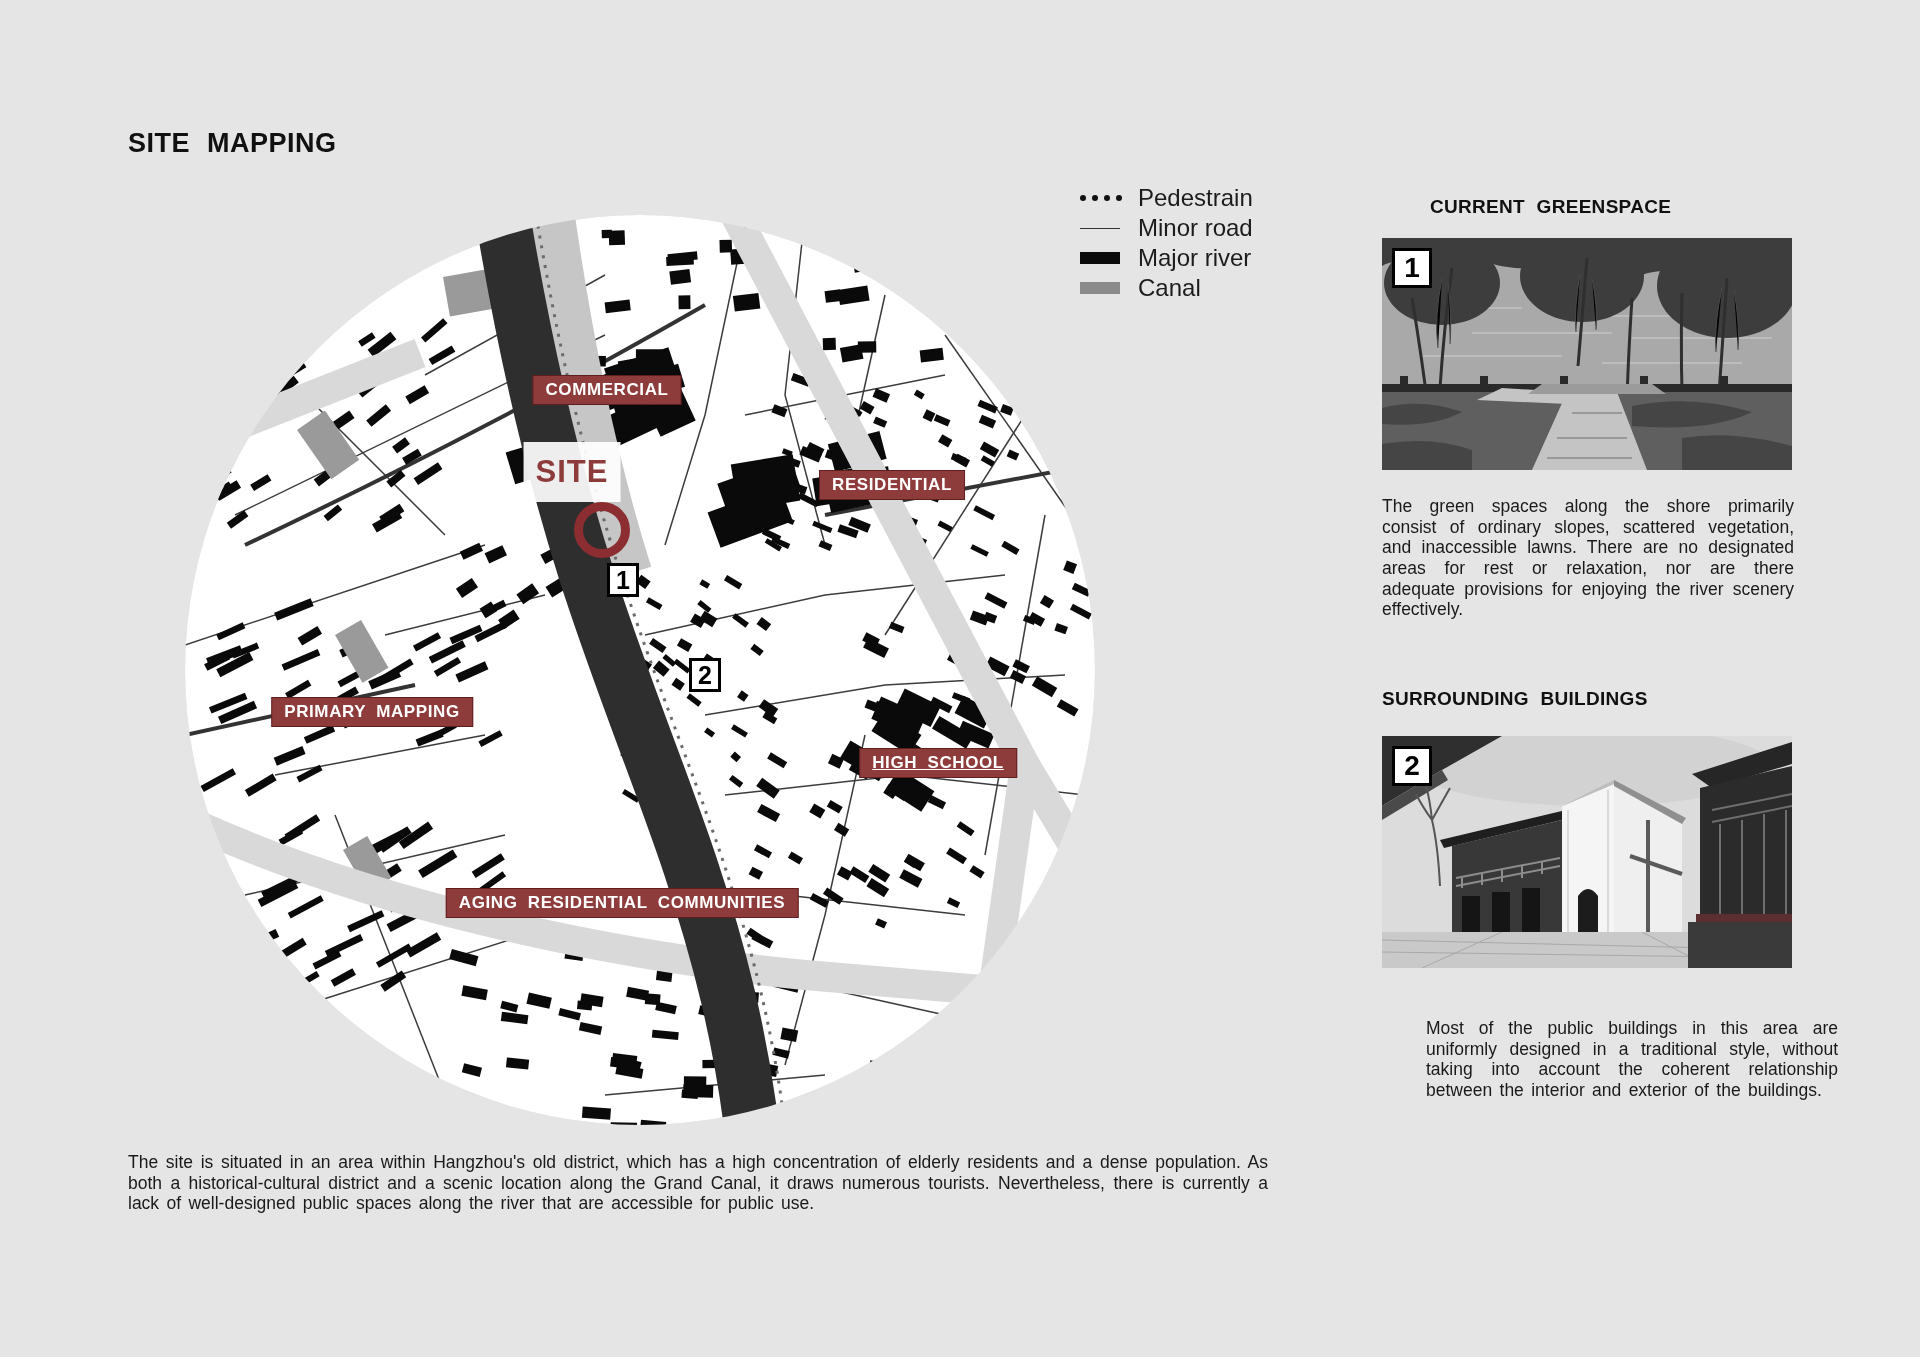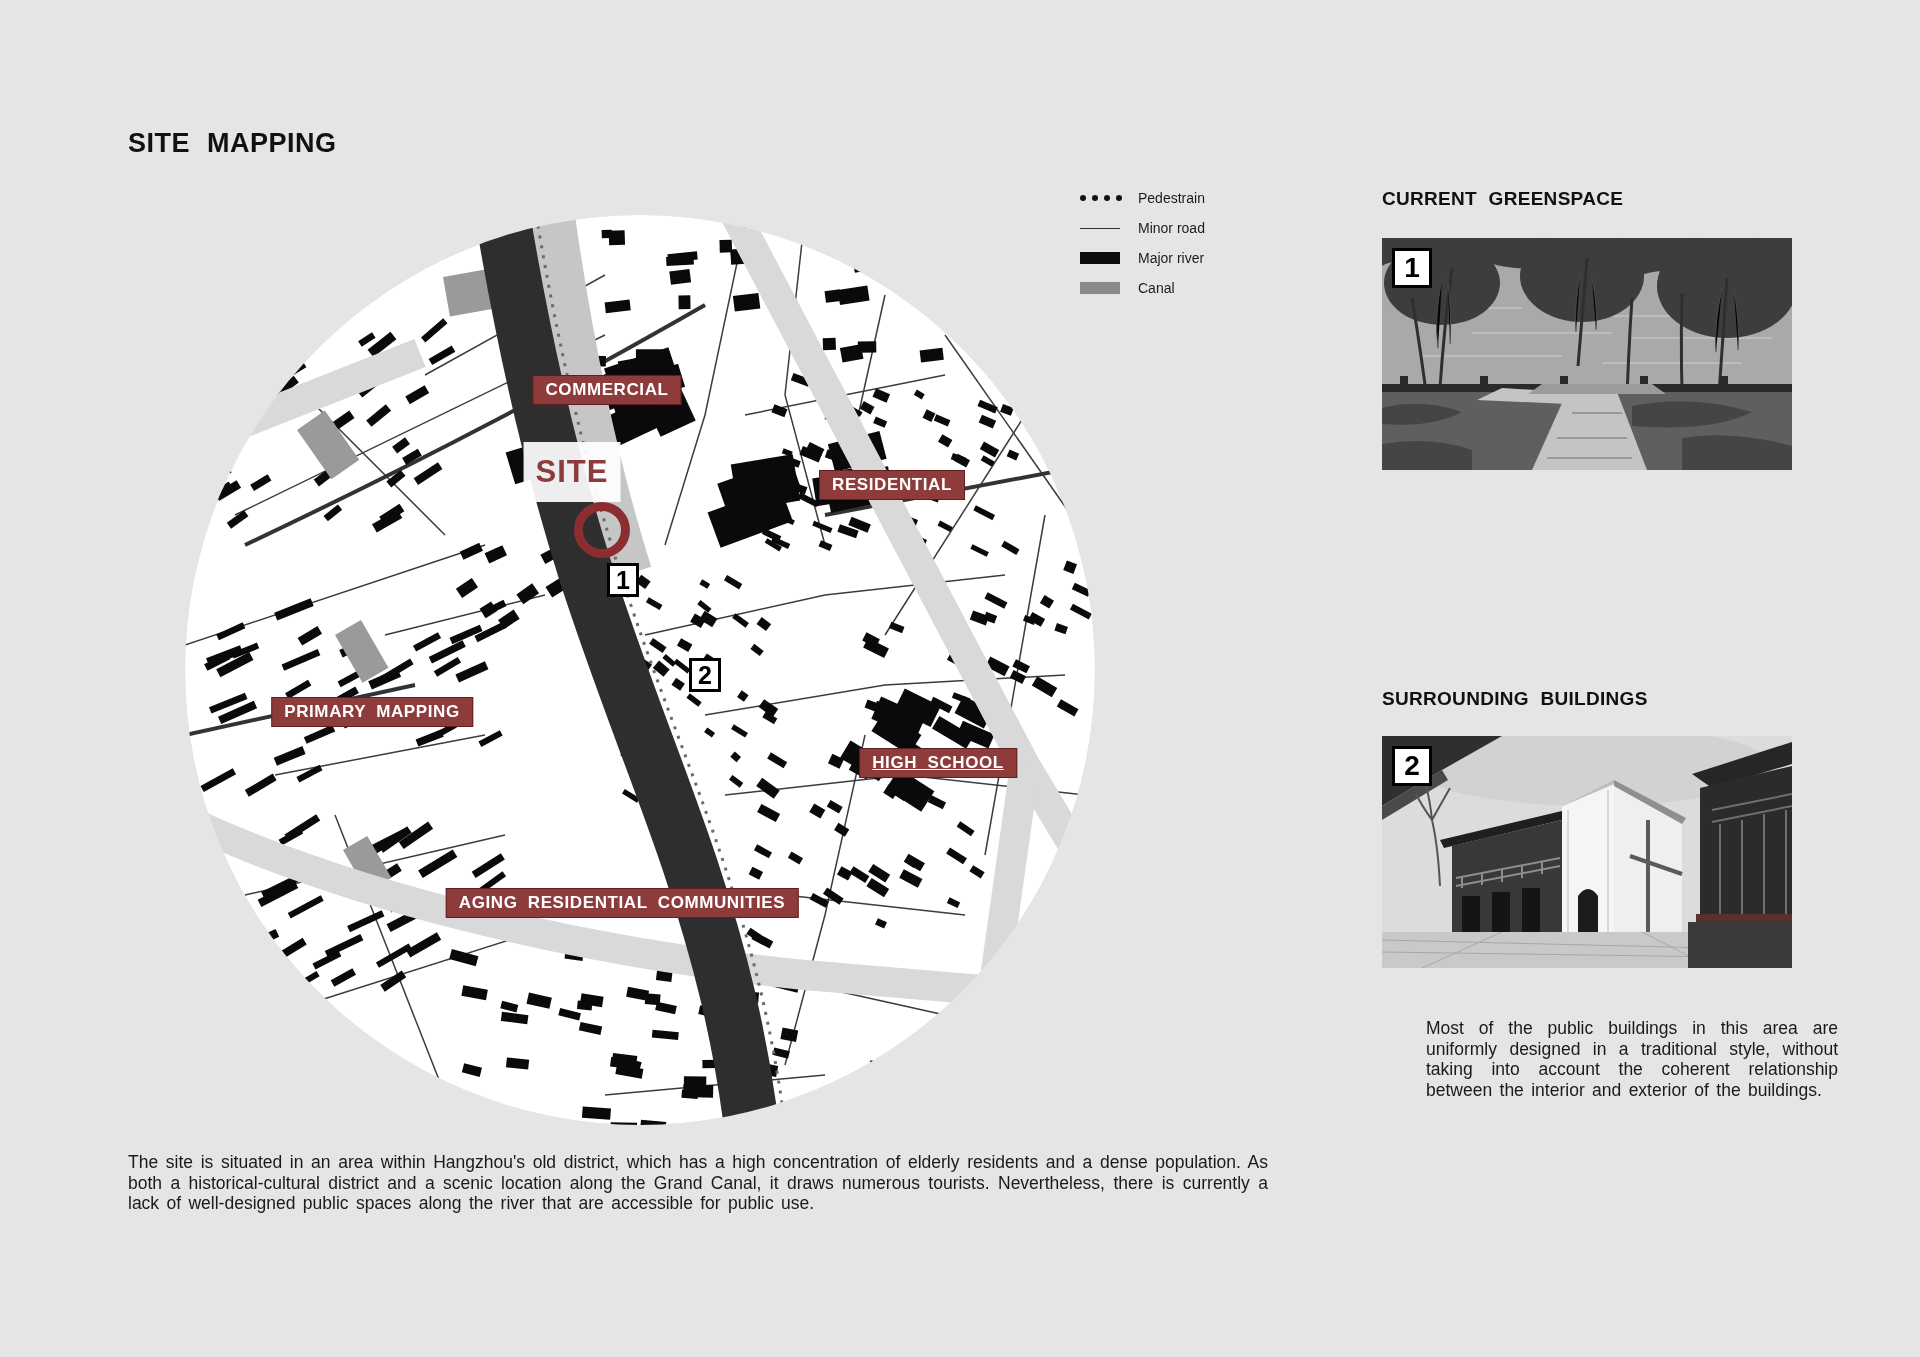--- a/index.html
+++ b/index.html
@@ -41,21 +41,21 @@
   }
   .map-marker {
     position:absolute; transform:translate(-50%,-50%);
     width:32px; height:34px; font-size:25px;
   }
 
   
   .legend { position:absolute; left:1080px; top:183px; }
   .legend-row { display:flex; align-items:center; height:30px; }
   .legend-sym { width:44px; display:flex; align-items:center; justify-content:flex-start; margin-right:14px; }
-  .legend-label { font-size:14px; color:#1c1c1c; }
+  .legend-label { font-size:24px; color:#1c1c1c; }
   .sym-dots { display:flex; gap:6px; }
   .sym-dots i { width:6px; height:6px; background:#111; border-radius:50%; display:block; }
   .sym-thin { width:40px; height:0; border-top:1.5px solid #333; }
   .sym-major { width:40px; height:12px; background:#0c0c0c; }
   .sym-canal { width:40px; height:12px; background:var(--canal,#8a8a8a); }
 
   
   .section-heading {
     position:absolute; left:1382px; width:420px;
     font-size:19px; font-weight:bold; letter-spacing:0.3px; word-spacing:6px; color:#111;
@@ -519,21 +519,21 @@
       <span class="legend-label">Major river</span>
     </div>
     <div class="legend-row">
       <span class="legend-sym">
           <span class="sym-canal"></span>
         </span>
       <span class="legend-label">Canal</span>
     </div>
   </div>
 
-  <div class="section-heading" style="top:188px;">CURRENT GREENSPACE</div>
+  <div class="section-heading" style="top:196px;margin-left:48px;">CURRENT GREENSPACE</div>
 
   <div class="photo" style="top:238px;">
     <svg viewBox="0 0 410 232" preserveAspectRatio="none">
       <rect x="0" y="0" width="410" height="150" fill="#a9a9a9"></rect>
       <g stroke="#c2c2c2" stroke-width="1.5">
         <path d="M20,70 H140 M180,78 H300 M90,95 H230 M250,100 H390 M40,118 H180 M220,125 H360"></path>
       </g>
       <g fill="#3d3d3d">
         <path d="M0,0 H410 V30 C340,48 300,20 250,40 C200,12 150,44 100,22 C60,40 20,14 0,28 Z"></path>
         <ellipse cx="60" cy="45" rx="58" ry="42"></ellipse>
@@ -569,20 +569,21 @@
       <path d="M150,232 L185,154 H235 L265,232 Z" fill="#c4c4c4"></path>
       <path d="M185,154 L120,150 L95,162 L185,166 Z" fill="#c4c4c4"></path>
       <path d="M160,146 h110 l14,10 h-138 Z" fill="#9b9b9b"></path>
       <g stroke="#6f6f6f" stroke-width="1">
         <path d="M175,200 h70 M165,220 h85 M190,175 h50"></path>
       </g>
     </svg>
     <div class="photo-badge">1</div>
   </div>
 
+  <div class="body-text para-1">The green spaces along the shore primarily consist of ordinary slopes, scattered vegetation, and inaccessible lawns. There are no designated areas for rest or relaxation, nor are there adequate provisions for enjoying the river scenery effectively.</div>
 
   <div class="section-heading" style="top:688px;">SURROUNDING BUILDINGS</div>
 
   <div class="photo" style="top:736px;">
     <svg viewBox="0 0 410 232" preserveAspectRatio="none">
       <rect x="0" y="0" width="410" height="232" fill="#dcdcdc"></rect>
       <ellipse cx="210" cy="30" rx="180" ry="40" fill="#d2d2d2"></ellipse>
       <rect x="0" y="196" width="410" height="36" fill="#c9c9c9"></rect>
       <g stroke="#a8a8a8" stroke-width="1">
         <path d="M0,204 L410,214 M0,216 L410,222 M40,232 L120,196 M330,232 L260,196"></path>

